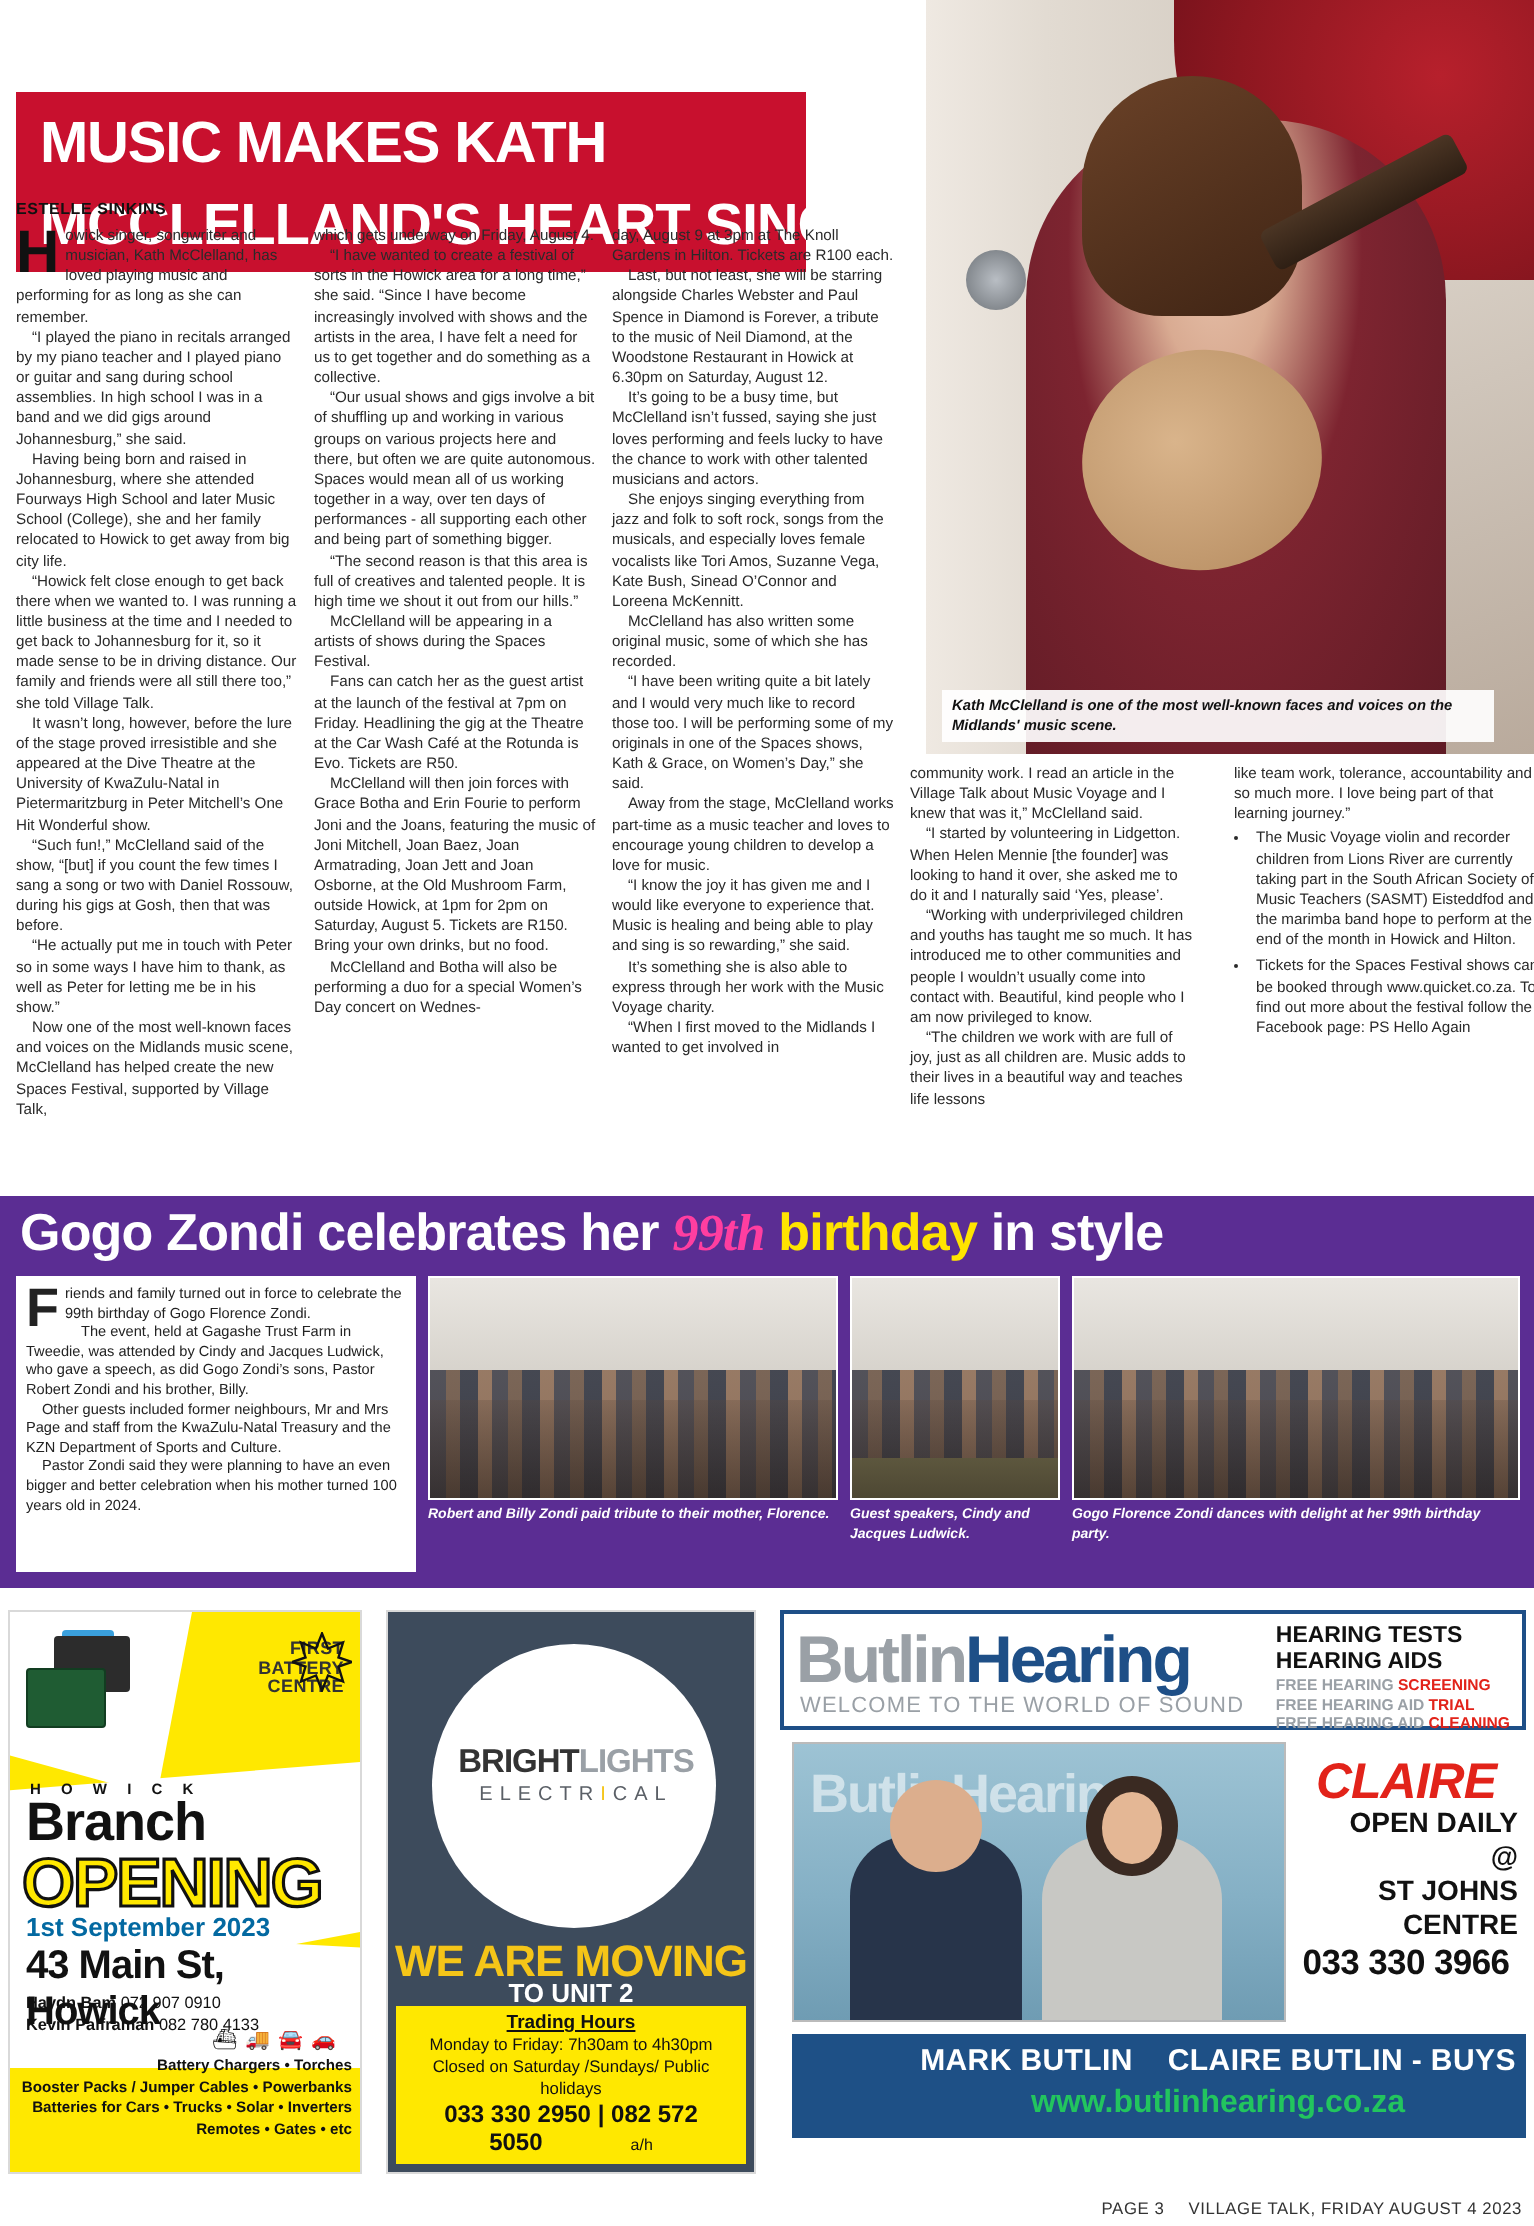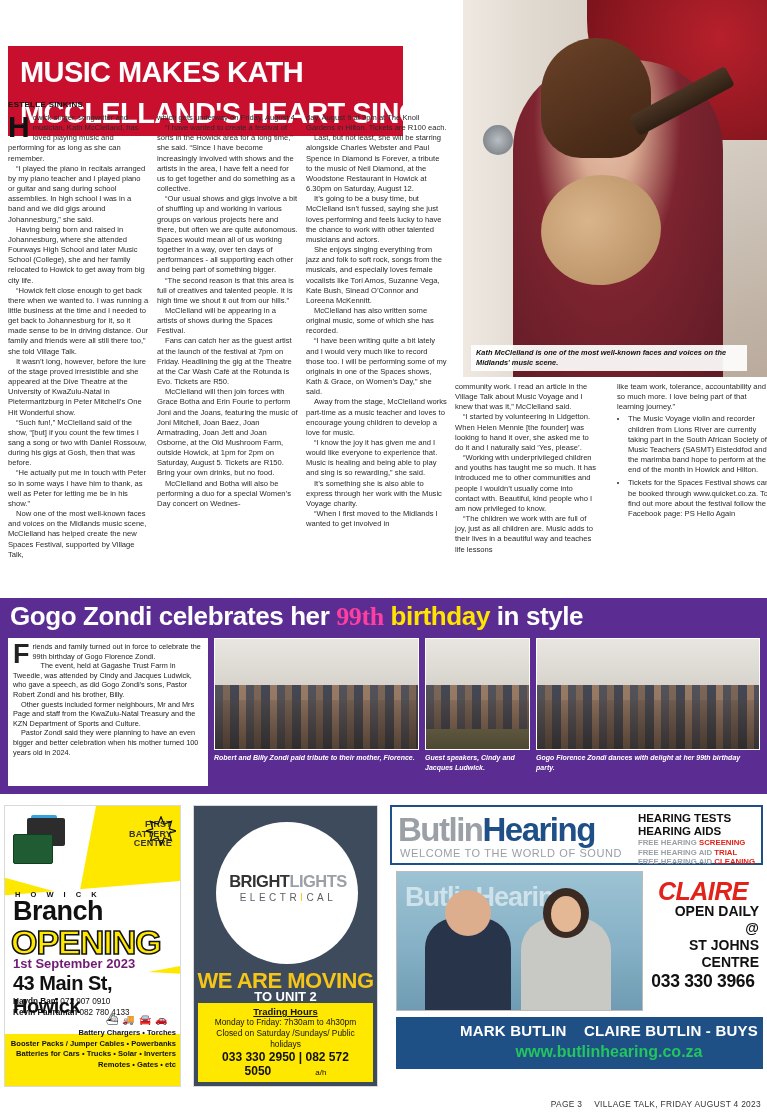--- a/index.html
+++ b/index.html
@@ -101,21 +101,21 @@
   ul.bullets { margin-top: 2px; padding-left: 11px; }
   ul.bullets li { margin-bottom: 3px; font-size: 7.6px; line-height: 10.15px; }
 
   
   .gogo { position: absolute; left: 0; top: 598px; width: 767px; height: 196px; background: #5b2d93; }
   .gogo-hl {
     position: absolute; left: 10px; top: 3px; width: 750px; height: 30px;
     color: #ffffff; font-weight: bold; font-size: 26px; line-height: 30px;
     white-space: nowrap; letter-spacing: -0.4px;
   }
-  .gogo-hl .pink { color: #ff3ea0; font-family: "Liberation Serif", serif; }
+  .gogo-hl .pink { color: #ff3ea0; font-style: italic; font-family: "Liberation Serif", serif; }
   .gogo-hl .yellow { color: #ffe400; }
 
   .gogo-text {
     position: absolute; left: 8px; top: 40px; width: 200px; height: 148px;
     background: #ffffff; padding: 4px 5px;
     font-size: 7.3px; line-height: 9.6px; color: #222;
   }
   .gogo-text p { text-indent: 8px; }
   .gogo-text p.first { text-indent: 0; }
   .gogo-text p.first::first-letter {
@@ -160,21 +160,21 @@
   .ad1 .batt .b2 { position:absolute; left:0; top:16px; width:40px; height:30px; background:#1f5c33; border-radius:2px; border:1px solid #123d21; }
   .ad1 .batt .cap { position:absolute; left:18px; top:-3px; width:26px; height:5px; background:#3aa0dd; border-radius:2px; }
   .ad1 .logo { position:absolute; right:8px; top:14px; text-align:right; }
   .ad1 .logo .l { font-weight:bold; font-size:9px; line-height:9.5px; color:#333; letter-spacing:.2px; }
   .ad1 .star { position:absolute; right:4px; top:10px; width:30px; height:30px; }
   .ad1 .star svg { width:30px; height:30px; }
   .ad1 .howick { position:absolute; left:10px; top:84px; font-size:7.5px; letter-spacing:4px; font-weight:bold; color:#111; }
   .ad1 .branch { position:absolute; left:8px; top:90px; font-size:27px; font-weight:bold; color:#111; letter-spacing:-0.5px; }
   .ad1 .opening { position:absolute; left:6px; top:117px; font-size:34px; font-weight:bold; color:#ffe800;
      -webkit-text-stroke: 1.6px #111; letter-spacing:-1px; }
-  .ad1 .date { position:absolute; left:8px; top:150px; font-size:13px; font-weight:bold; color:#701a75; }
+  .ad1 .date { position:absolute; left:8px; top:150px; font-size:13px; font-weight:bold; color:#0369a1; }
   .ad1 .addr { position:absolute; left:8px; top:166px; font-size:20px; font-weight:bold; color:#111; letter-spacing:-0.5px; }
   .ad1 .con { position:absolute; left:8px; top:190px; font-size:8.2px; line-height:11px; color:#111; }
   .ad1 .con b { font-weight:bold; }
   .ad1 .icons { position:absolute; right:8px; top:208px; font-size:10px; color:#111; letter-spacing:4px; }
   .ad1 .svc { position:absolute; left:4px; right:4px; top:222px; text-align:right; font-size:7.6px; font-weight:bold; line-height:10.5px; color:#111; }
 
   
   .ad2 { position: absolute; left: 193px; top: 8px; width: 185px; height: 282px; background:#3d4b5c; border:1px solid #d9d9d9; overflow:hidden; }
   .ad2 .bulb { position:absolute; left:22px; top:16px; width:142px; height:142px; background:#fff; border-radius:50%; }
   .ad2 .filament { position:absolute; left:55px; top:120px; width:40px; height:30px; background:#fff;

